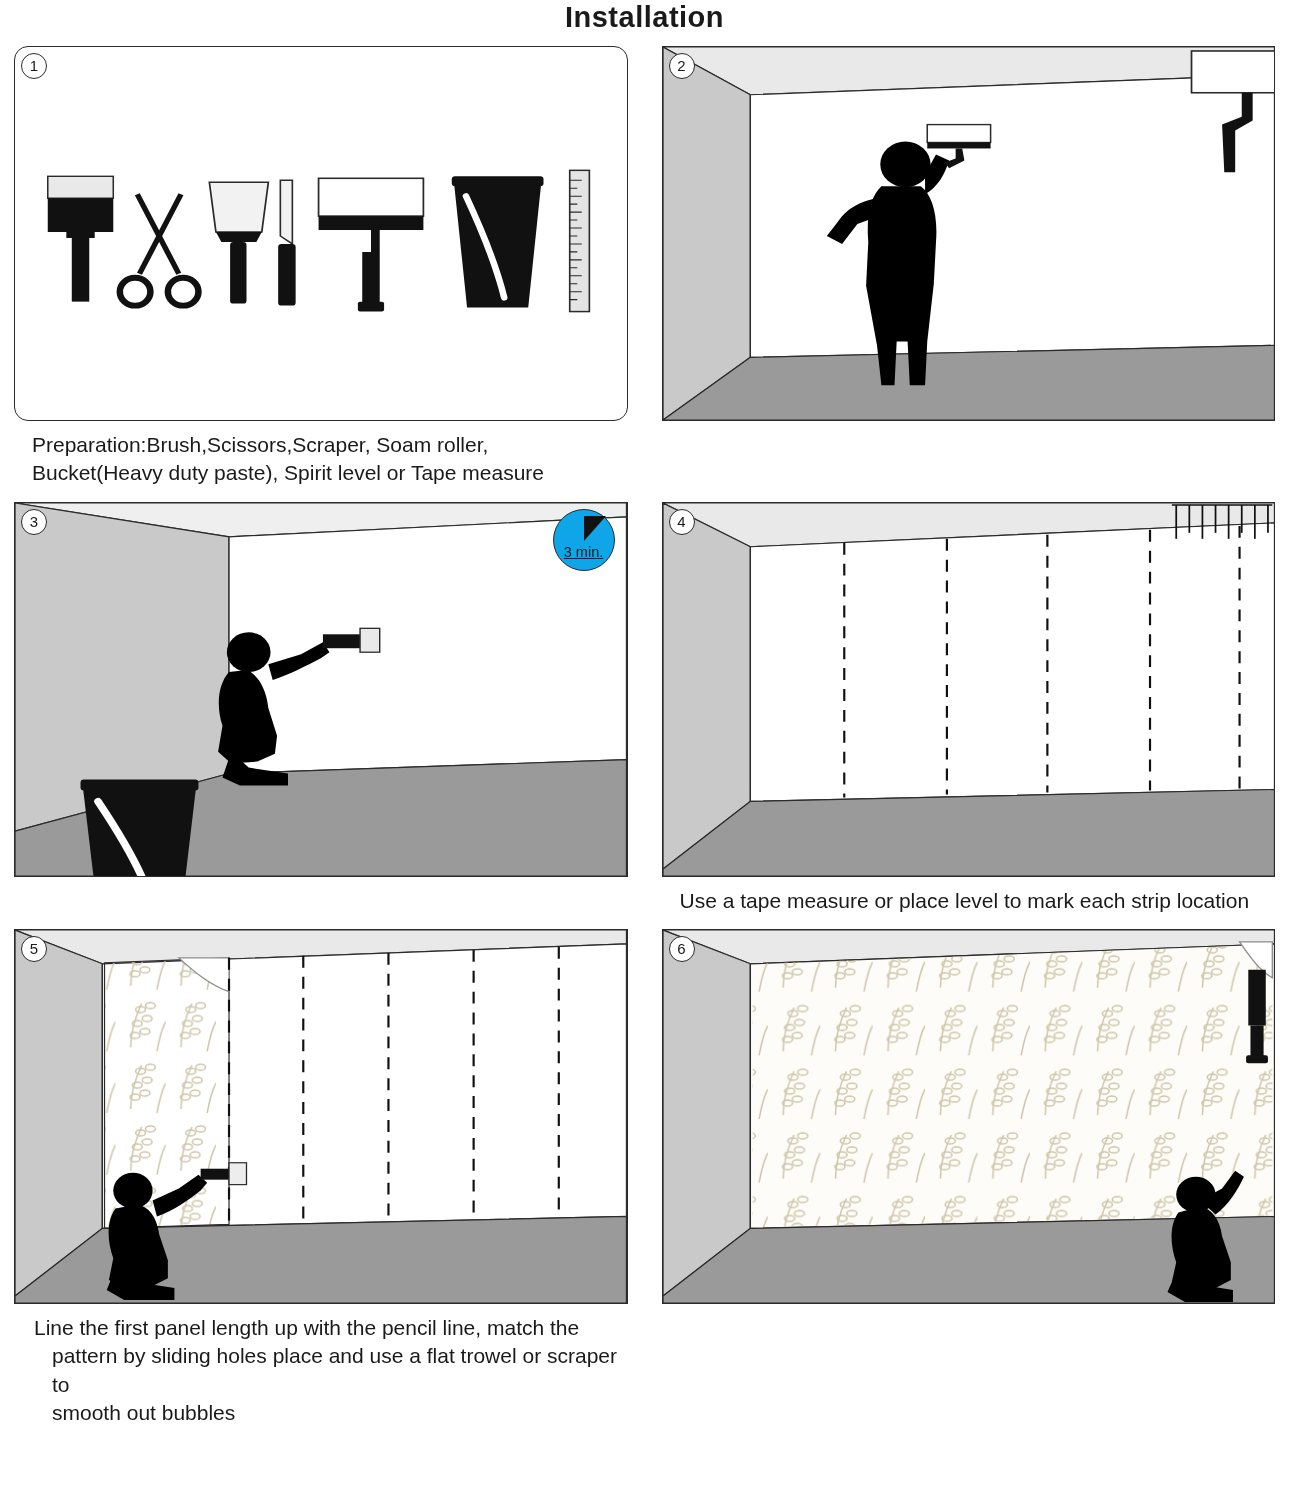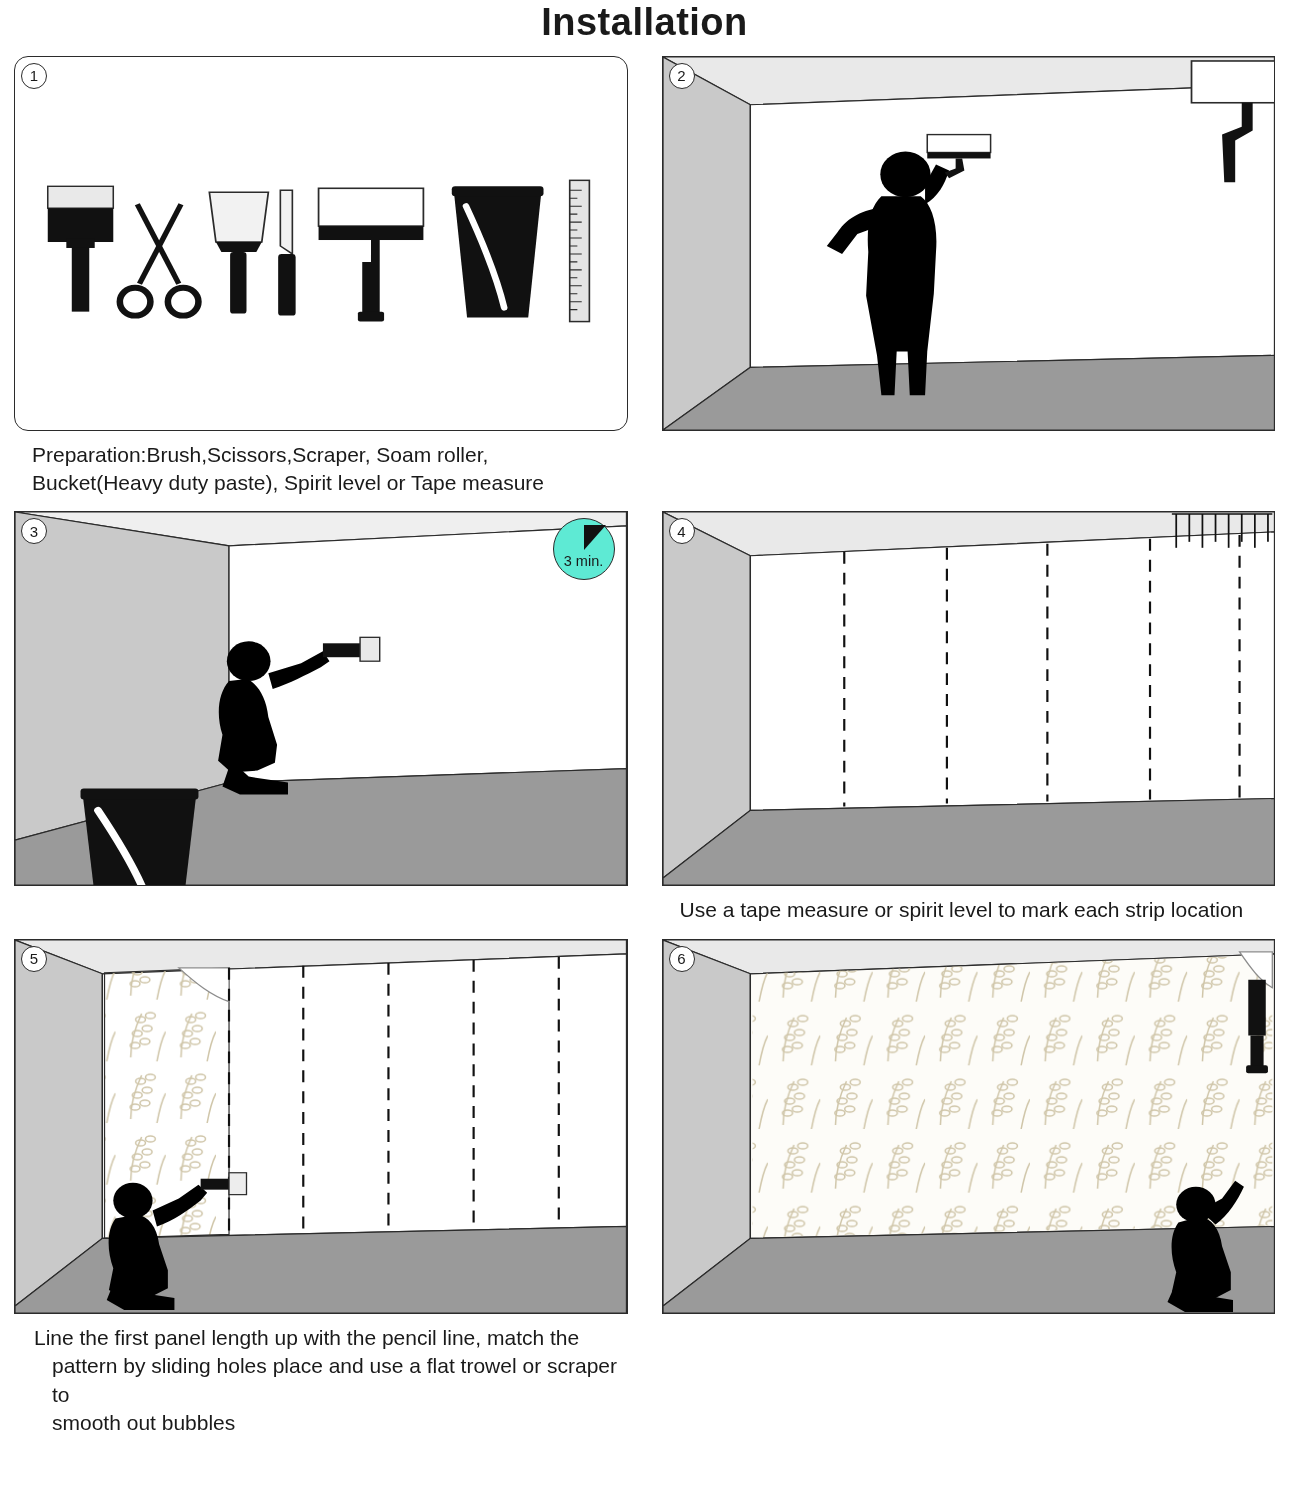--- a/index.html
+++ b/index.html
@@ -9,21 +9,21 @@
     height: 1500px;
     background: #ffffff;
     font-family: "Liberation Sans", sans-serif;
     color: #1a1a1a;
     overflow: hidden;
   }
   .page { position: relative; width: 1289px; height: 1500px; }
 
   .title {
     text-align: center;
-    font-size: 38px;
+    font-size: 29px;
     font-weight: bold;
     letter-spacing: 0.5px;
     padding-top: 2px;
     line-height: 1.1;
   }
 
   .grid {
     display: grid;
     grid-template-columns: 1fr 1fr;
     column-gap: 34px;
@@ -64,23 +64,23 @@
   .caption.indent { padding-left: 26px; text-indent: -18px; }
 
   svg { display: block; }
 
   .timer {
     position: absolute;
     right: 12px; top: 6px;
     width: 62px; height: 62px;
     border-radius: 50%;
     border: 1.6px solid #2b2b2b;
-    background: #5eead4;
+    background: #0ea5e9;
     z-index: 25;
-    display: flex; align-items: flex-end; justify-content: center;
+    display: flex; align-items: flex-end; justify-content: center; text-decoration: underline;
   }
   .timer .wedge {
     position: absolute;
     left: 30px; top: 6px;
     width: 0; height: 0;
     border-left: 22px solid #111;
     border-bottom: 25px solid transparent;
   }
   .timer .lbl { font-size: 14.5px; padding-bottom: 10px; }
 </style>
@@ -256,21 +256,21 @@
             <line x1="494" y1="2" x2="494" y2="36"></line>
             <line x1="506" y1="2" x2="506" y2="30"></line>
             <line x1="518" y1="2" x2="518" y2="36"></line>
             <line x1="530" y1="2" x2="530" y2="30"></line>
             <line x1="542" y1="2" x2="542" y2="36"></line>
             <line x1="554" y1="2" x2="554" y2="30"></line>
             <line x1="466" y1="2" x2="558" y2="2"></line>
           </g>
         </svg>
       </div>
-      <div class="caption">Use a tape measure or spirit level to mark each strip location</div>
+      <div class="caption">Use a tape measure or place level to mark each strip location</div>
     </div>
 
     <div class="step">
       <div class="panel square-corner">
         <div class="badge">5</div>
         <svg width="100%" height="100%" viewBox="0 0 560 375" preserveAspectRatio="none">
           <defs>
             <pattern id="motif5" width="46" height="62" patternUnits="userSpaceOnUse">
               <g stroke="#cfc5a8" stroke-width="1.4" fill="none">
                 <path d="M14 56 C14 40 18 26 24 12"></path>

